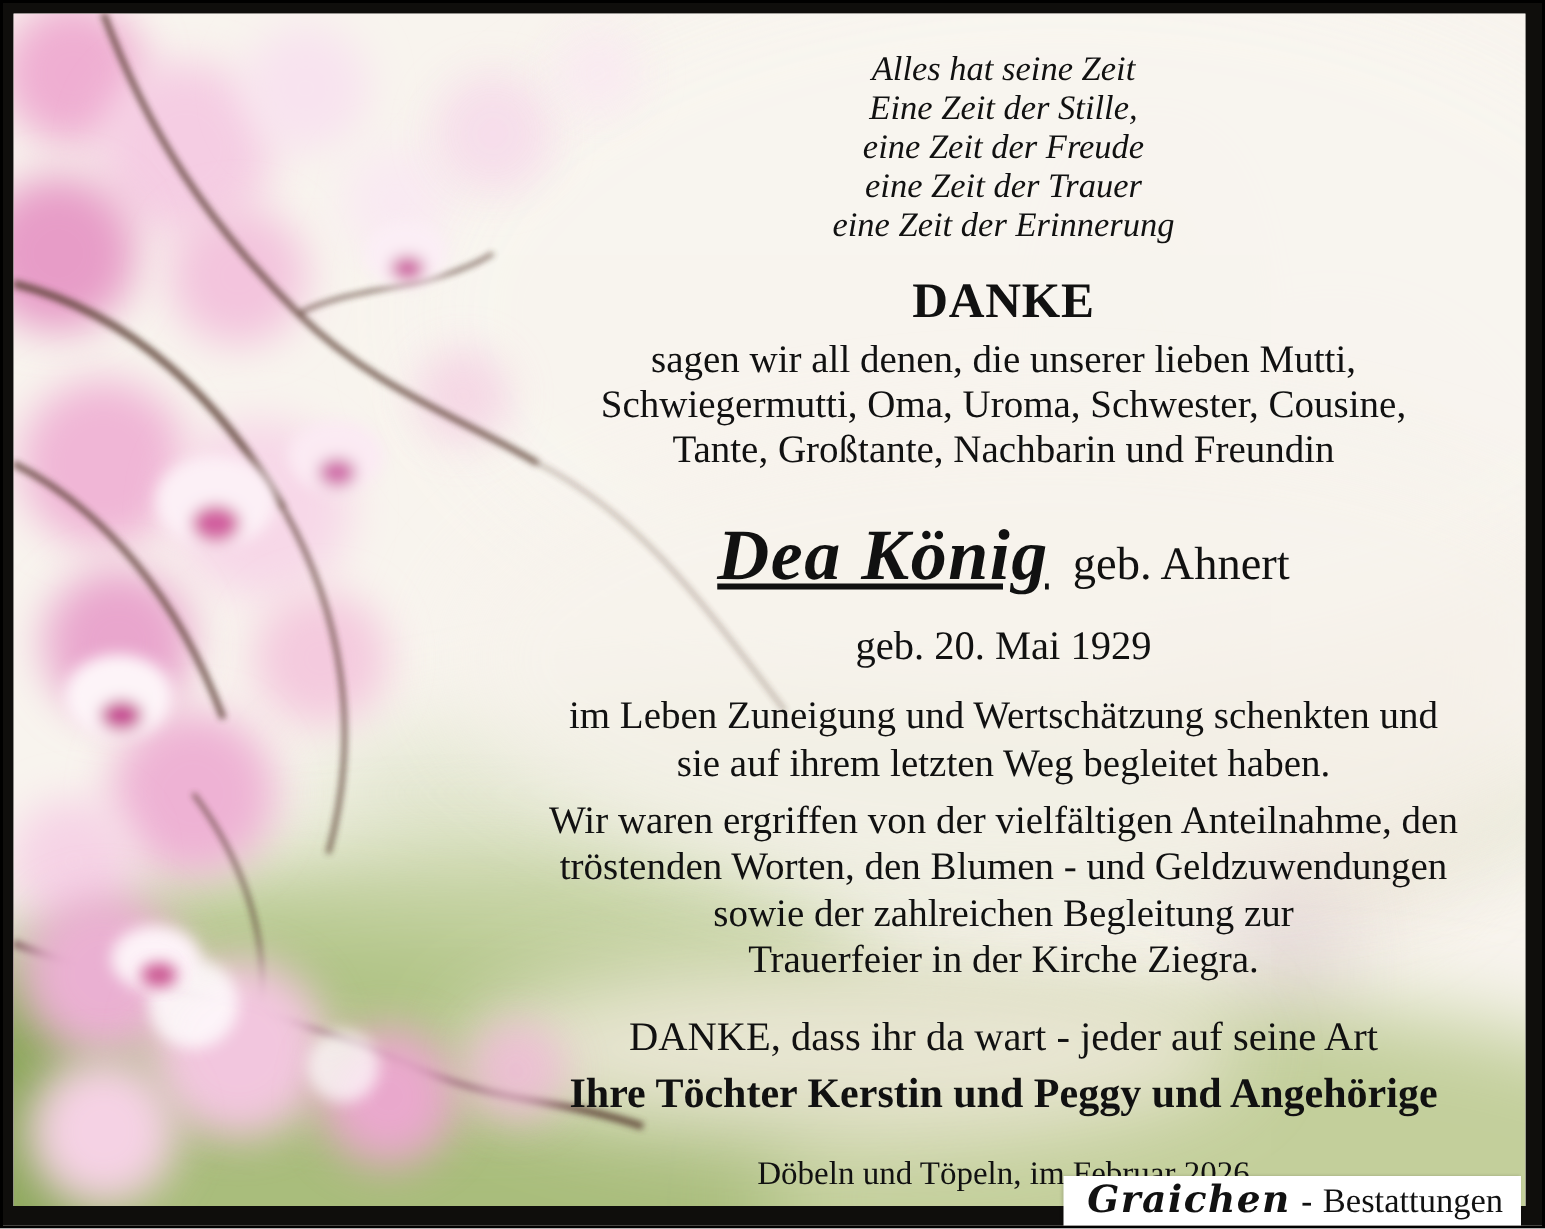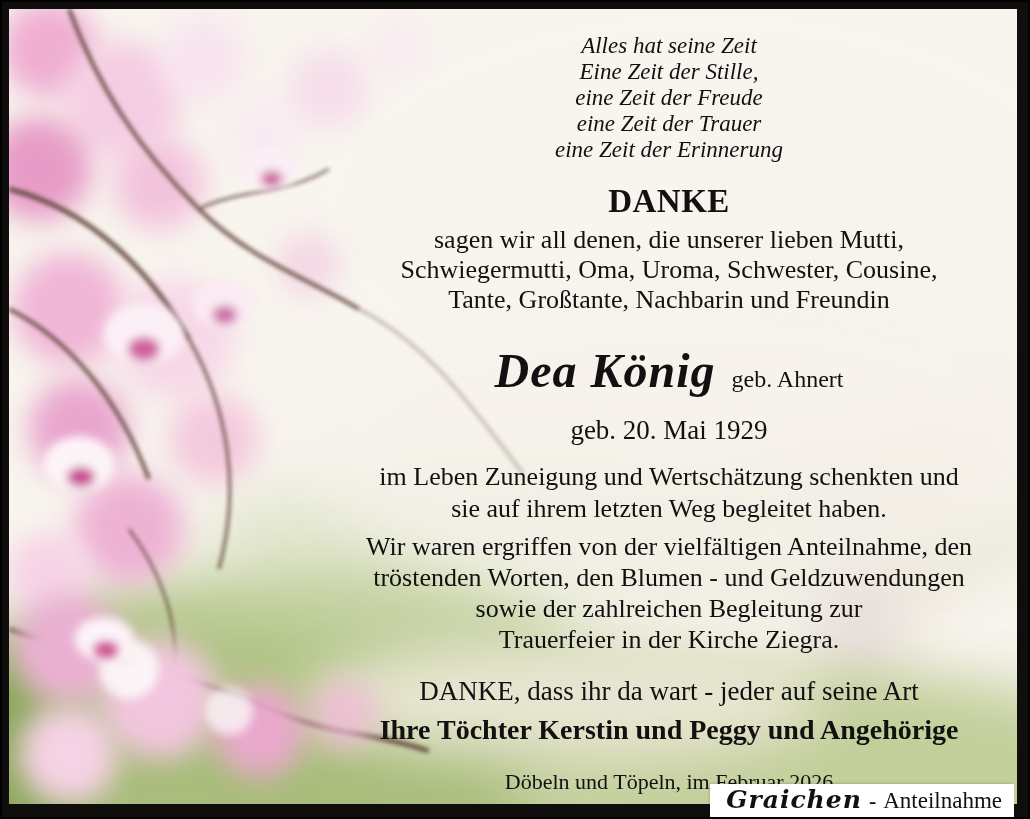--- a/index.html
+++ b/index.html
@@ -24,22 +24,22 @@
   .bg{position:absolute;left:0;top:0;width:100%;height:100%;}
   .content{
     position:absolute;left:290px;top:0;width:740px;height:100%;
     text-align:center;
   }
   .block{position:absolute;left:0;width:100%;}
   .poem{top:24px;font-style:italic;font-size:23px;line-height:26px;}
   .danke-heading{top:172px;font-size:33px;font-weight:bold;line-height:40px;letter-spacing:.5px;}
   .intro{top:216px;font-size:26px;line-height:30px;}
   .name-line{top:330px;line-height:64px;}
-  .deceased-name{font-size:48px;font-weight:bold;font-style:italic;letter-spacing:1px;}
-  .maiden-name{font-size:24px;margin-left:12px;}
+  .deceased-name{font-size:48px;font-weight:bold;font-style:italic;letter-spacing:1px;text-decoration:underline;}
+  .maiden-name{font-size:31px;margin-left:12px;}
   .dates{top:406px;font-size:27px;display:flex;justify-content:center;gap:62px;}
   .para1{top:452px;font-size:26px;line-height:32px;}
   .para2{top:522px;font-size:26px;line-height:31px;}
   .closing{top:666px;font-size:27px;line-height:32px;}
   .family{top:704px;font-size:28px;font-weight:bold;line-height:34px;}
   .place-date{top:760px;font-size:22px;line-height:26px;}
   .logo-box{
     position:absolute;right:16px;bottom:2px;z-index:5;
     background:#ffffff;
     padding:1px 12px 3px 16px;
@@ -186,15 +186,15 @@
       <div class="block family">Ihre Töchter Kerstin und Peggy und Angehörige</div>
 
       <div class="block place-date">Döbeln und Töpeln, im Februar 2026</div>
 
     </div>
   </div>
 
   <div class="logo-box">
     <span class="logo-script">Graichen</span>
     <span class="logo-dash">-</span>
-    <span class="logo-word">Anteilnahme</span>
+    <span class="logo-word">Bestattungen</span>
   </div>
 </div>
 
 </body></html>

